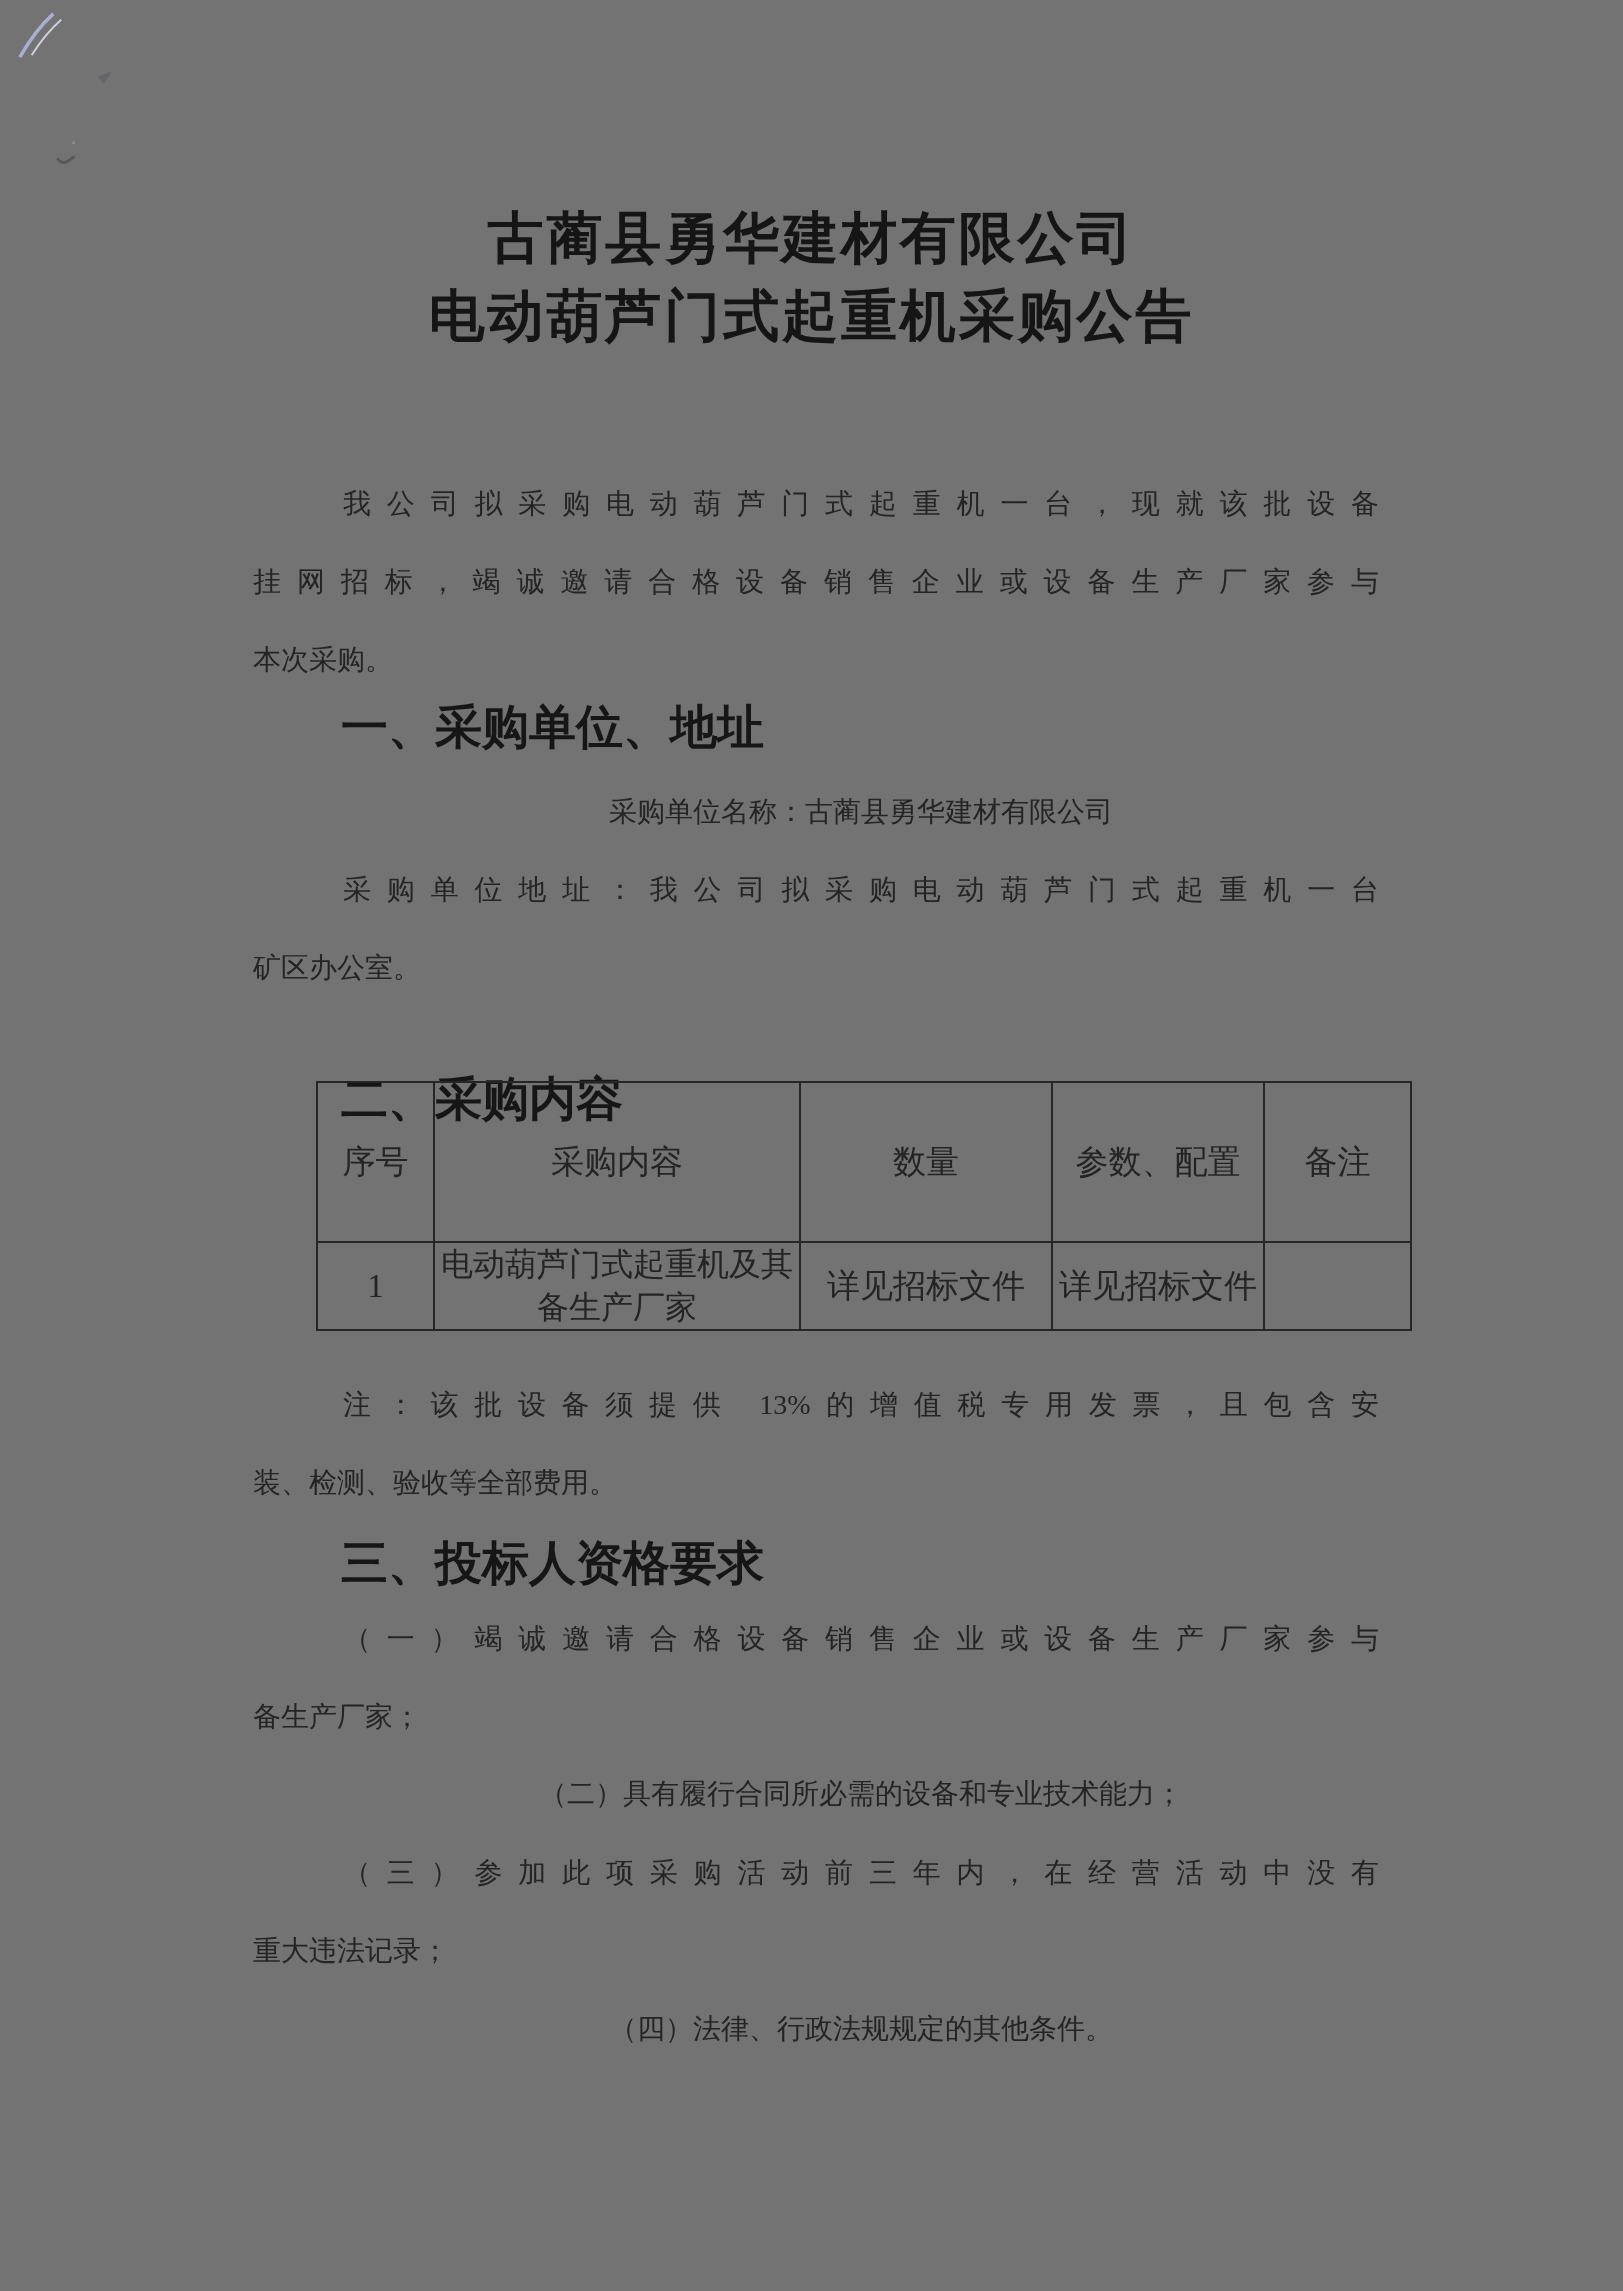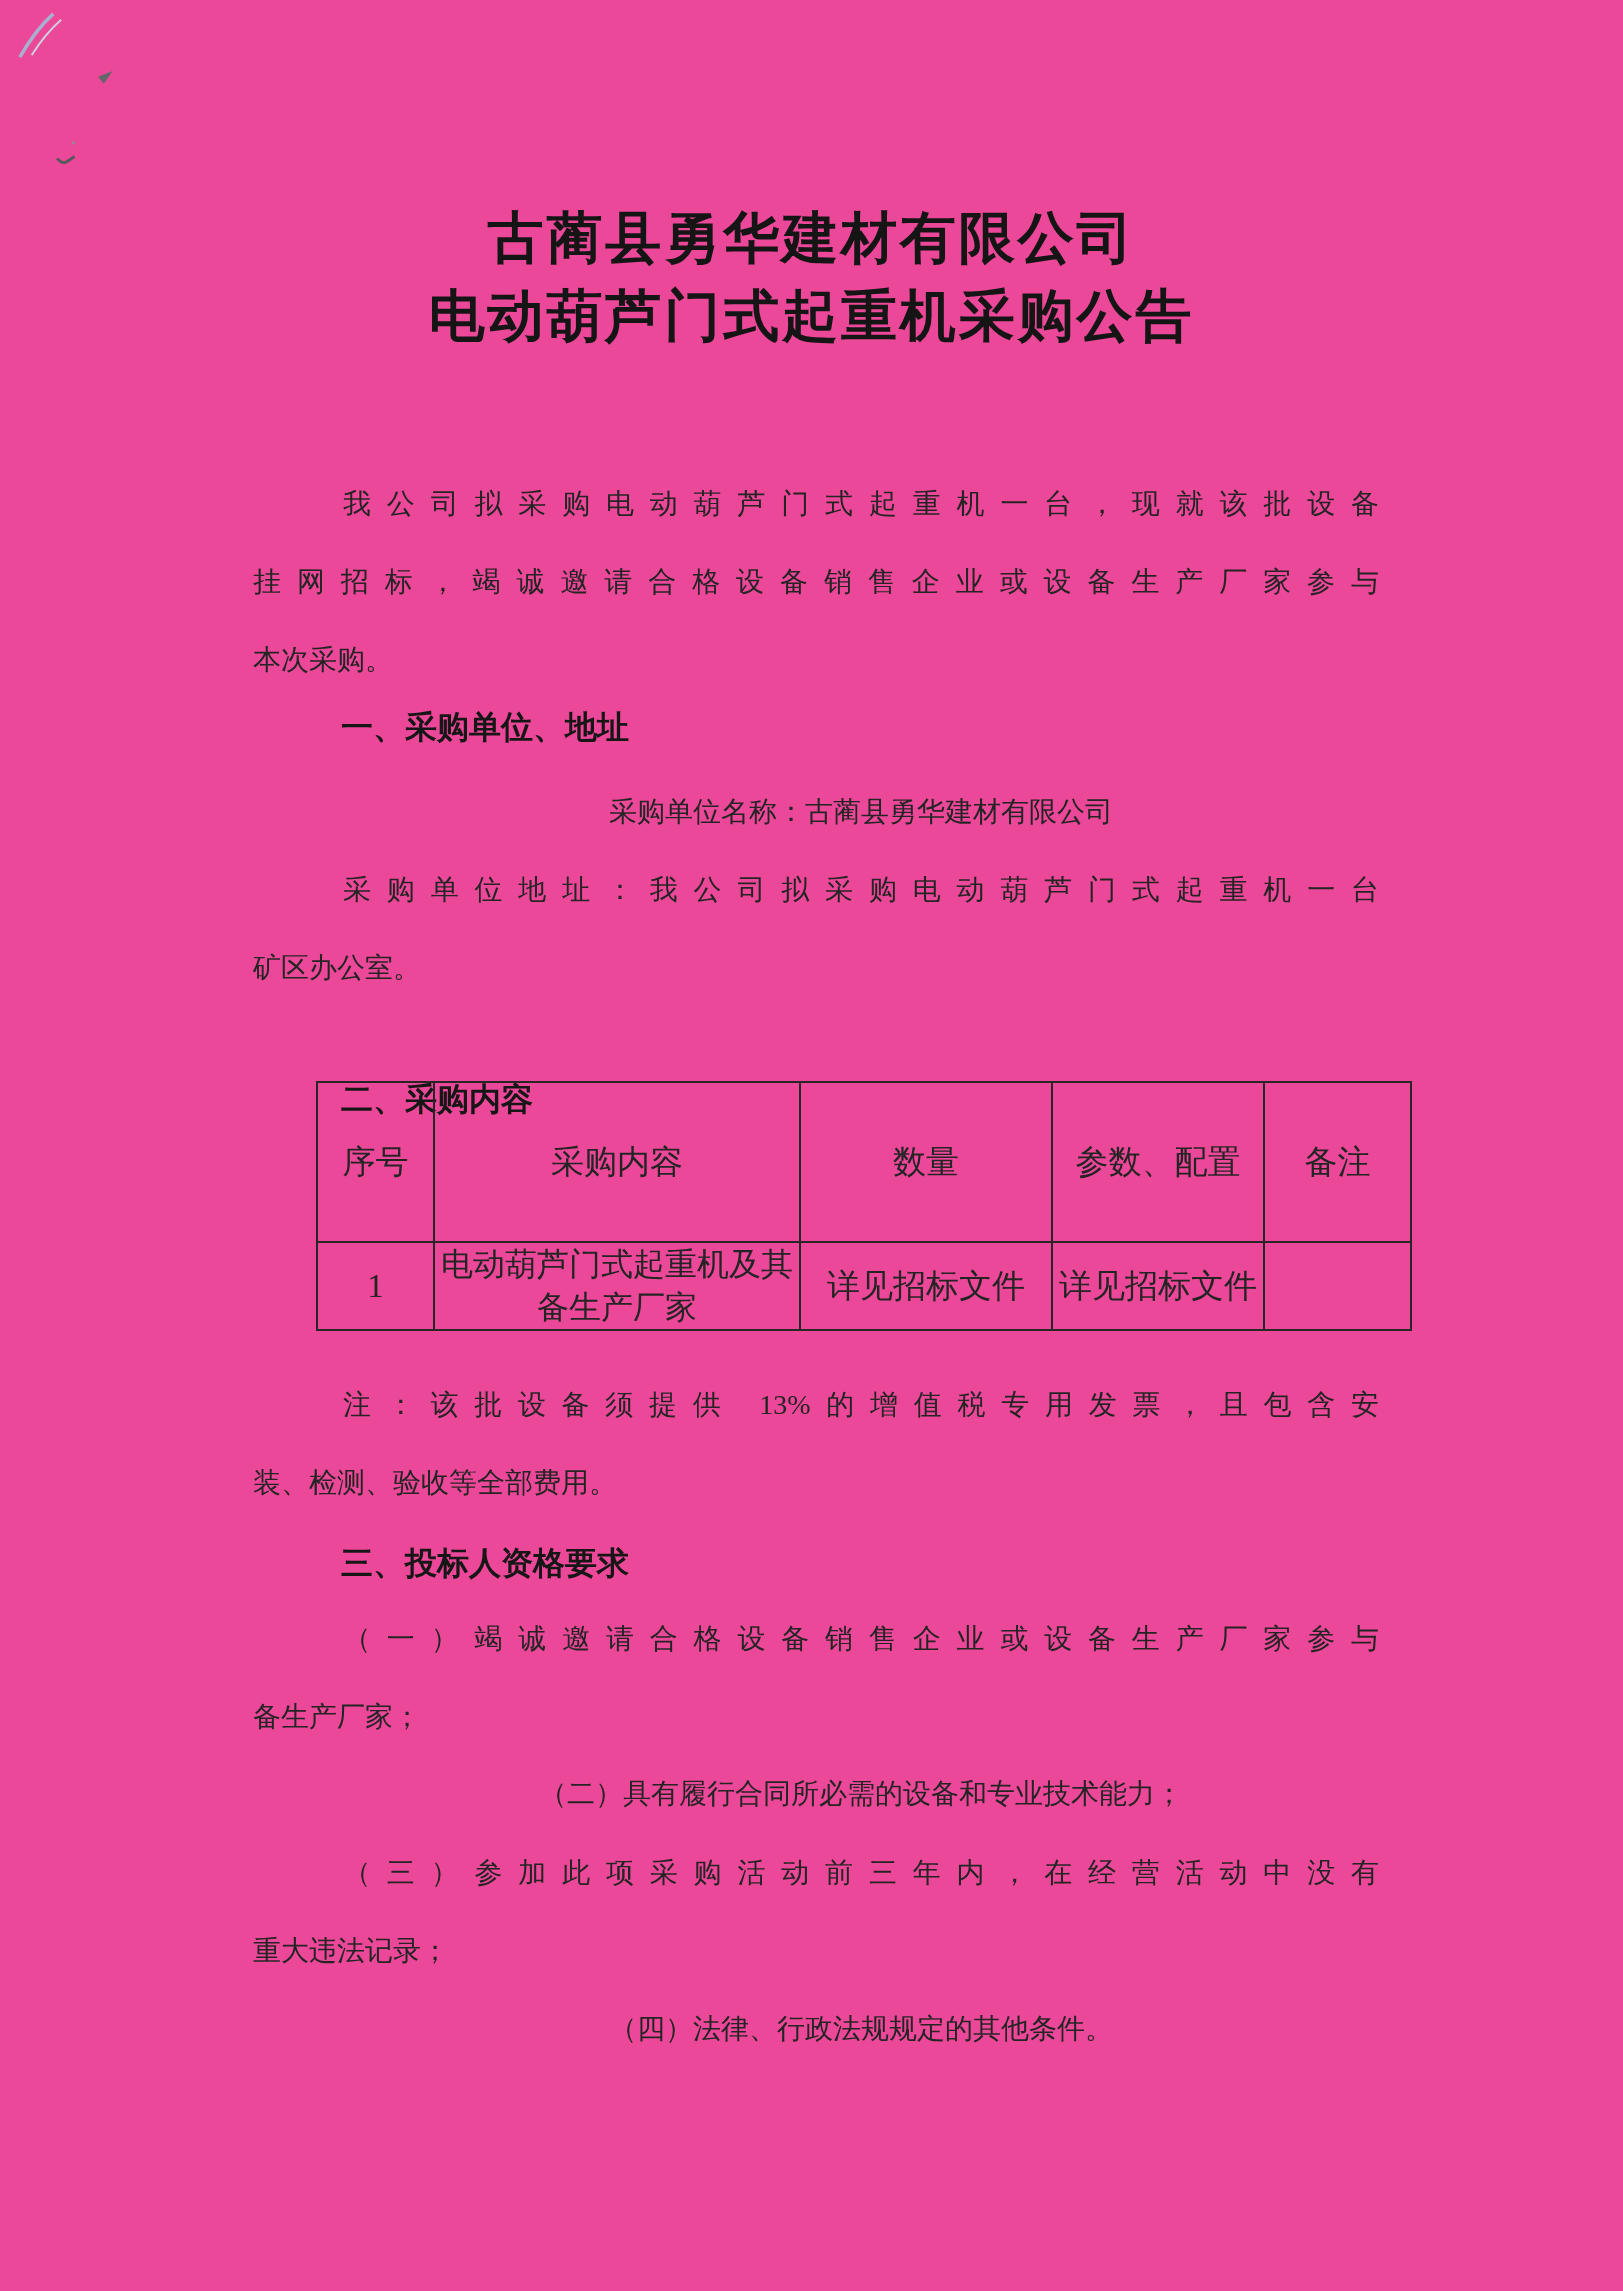--- a/index.html
+++ b/index.html
@@ -1,20 +1,20 @@
 <!DOCTYPE html>
 <html><head>
 <meta charset="utf-8">
 <style>
   html,body { margin:0; padding:0; background:#e8e8e8; }
   .page {
     position:relative;
     width:1623px; height:2292px;
     margin:0 auto;
-    background:#ec4899;
+    background:#737373;
     color:#1f1f1f;
     font-family:"Liberation Serif","DejaVu Serif",serif;
     overflow:hidden;
   }
   
   .title-block {
     position:absolute; top:199px; left:0; width:1623px;
     text-align:center;
     font-family:"Liberation Sans","DejaVu Sans",sans-serif;
     font-weight:700;
@@ -27,21 +27,21 @@
   .ln {
     font-size:28px; line-height:78px; height:78px;
     color:#242424;
   }
   .ind { text-indent:90px;text-align:center; }
   .jf  { text-align:justify; text-align-last:justify; }
   .heading {
     position:absolute; left:253px; width:1126px;
     font-family:"Liberation Sans","DejaVu Sans",sans-serif;
     font-weight:700;
-    font-size:32px; line-height:78px; height:78px;
+    font-size:47px; line-height:78px; height:78px;
     text-indent:88px;
     color:#161616;
   }
   
   table.purchase {
     position:absolute; left:268px; top:1081px;
     width:1093px;
     border-collapse:collapse; table-layout:fixed;
     font-size:33px; color:#242424;margin-left:48px;
   }

